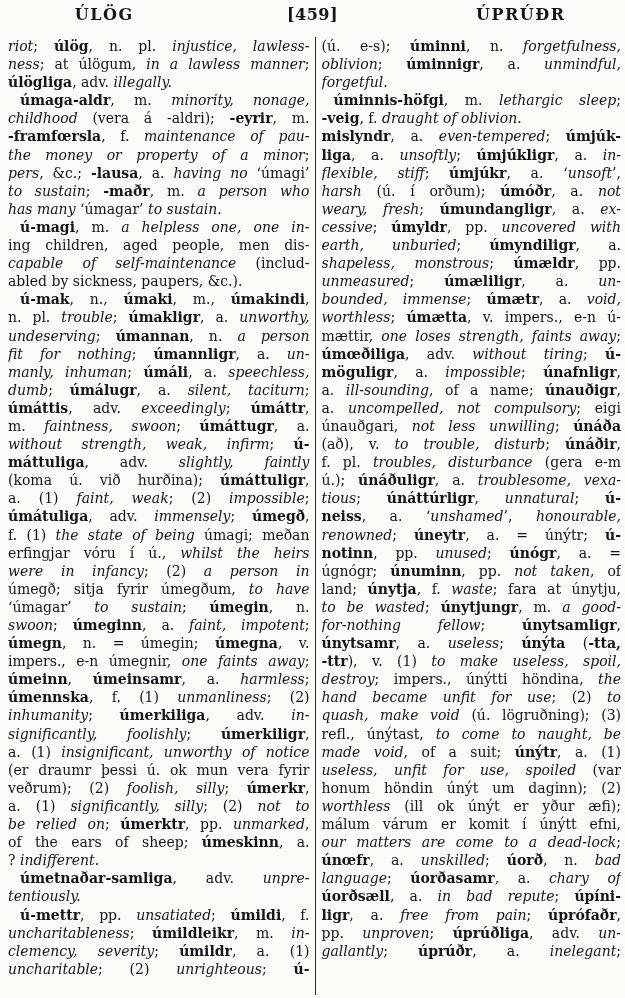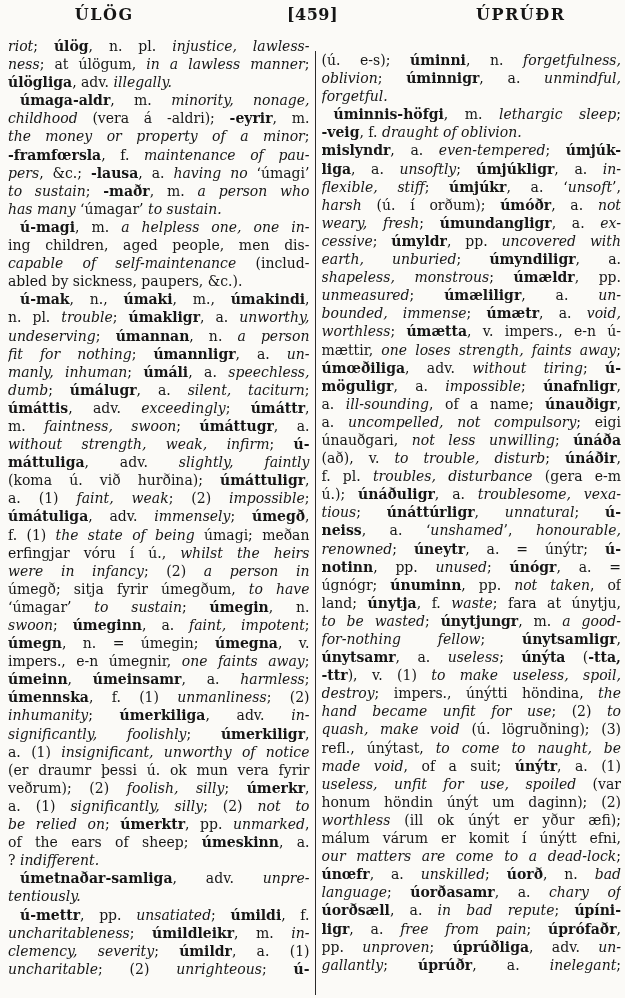--- a/index.html
+++ b/index.html
@@ -38,21 +38,21 @@
     box-sizing: border-box;
   }
   .col {
     width: 50%;
     box-sizing: border-box;
     font-size: 14px;
     line-height: 18.1px;
     overflow: hidden;
   }
   .col-left  { padding-right: 5px; }
-  .col-right { border-left: 1px solid #2a2a2a; padding-left: 6px; margin-top: 14px; }
+  .col-right { border-left: 1px solid #2a2a2a; padding-left: 6px; }
   .line {
     white-space: nowrap;
     text-align: justify;
     text-align-last: justify;
     height: 18.1px;
     overflow: hidden;
   }
   .line.end { text-align-last: left; }
   .line.ind { text-indent: 12px; }
   .seg-b { font-weight: bold; }
@@ -67,22 +67,22 @@
   <div>ÚPRÚÐR</div>
 </div>
 
 <div class="content">
   <div class="col col-left">
       <div class="line"><span class="seg-i">riot</span><span class="seg-r">; </span><span class="seg-b">úlög</span><span class="seg-r">, n. pl. </span><span class="seg-i">injustice, lawless-</span></div>
       <div class="line"><span class="seg-i">ness</span><span class="seg-r">; at úlögum, </span><span class="seg-i">in a lawless manner</span><span class="seg-r">;</span></div>
       <div class="line end"><span class="seg-b">úlögliga</span><span class="seg-r">, adv. </span><span class="seg-i">illegally.</span></div>
       <div class="line ind"><span class="seg-b">úmaga-aldr</span><span class="seg-r">, m. </span><span class="seg-i">minority, nonage,</span></div>
       <div class="line"><span class="seg-i">childhood</span><span class="seg-r"> (vera á -aldri); </span><span class="seg-b">-eyrir</span><span class="seg-r">, m.</span></div>
+      <div class="line"><span class="seg-b">-framfœrsla</span><span class="seg-r">, f. </span><span class="seg-i">maintenance of pau-</span></div>
       <div class="line"><span class="seg-i">the money or property of a minor</span><span class="seg-r">;</span></div>
-      <div class="line"><span class="seg-b">-framfœrsla</span><span class="seg-r">, f. </span><span class="seg-i">maintenance of pau-</span></div>
       <div class="line"><span class="seg-i">pers</span><span class="seg-r">, &amp;c.; </span><span class="seg-b">-lausa</span><span class="seg-r">, a. </span><span class="seg-i">having no</span><span class="seg-r"> ‘úmagi’</span></div>
       <div class="line"><span class="seg-i">to sustain</span><span class="seg-r">; </span><span class="seg-b">-maðr</span><span class="seg-r">, m. </span><span class="seg-i">a person who</span></div>
       <div class="line end"><span class="seg-i">has many</span><span class="seg-r"> ‘úmagar’ </span><span class="seg-i">to sustain.</span></div>
       <div class="line ind"><span class="seg-b">ú-magi</span><span class="seg-r">, m. </span><span class="seg-i">a helpless one, one in-</span></div>
       <div class="line"><span class="seg-r">ing children, aged people, men dis-</span></div>
       <div class="line"><span class="seg-i">capable of self-maintenance</span><span class="seg-r"> (includ-</span></div>
       <div class="line end"><span class="seg-r">abled by sickness, paupers, &amp;c.).</span></div>
       <div class="line ind"><span class="seg-b">ú-mak</span><span class="seg-r">, n., </span><span class="seg-b">úmaki</span><span class="seg-r">, m., </span><span class="seg-b">úmakindi</span><span class="seg-r">,</span></div>
       <div class="line"><span class="seg-r">n. pl. </span><span class="seg-i">trouble</span><span class="seg-r">; </span><span class="seg-b">úmakligr</span><span class="seg-r">, a. </span><span class="seg-i">unworthy,</span></div>
       <div class="line"><span class="seg-i">undeserving</span><span class="seg-r">; </span><span class="seg-b">úmannan</span><span class="seg-r">, n. </span><span class="seg-i">a person</span></div>

